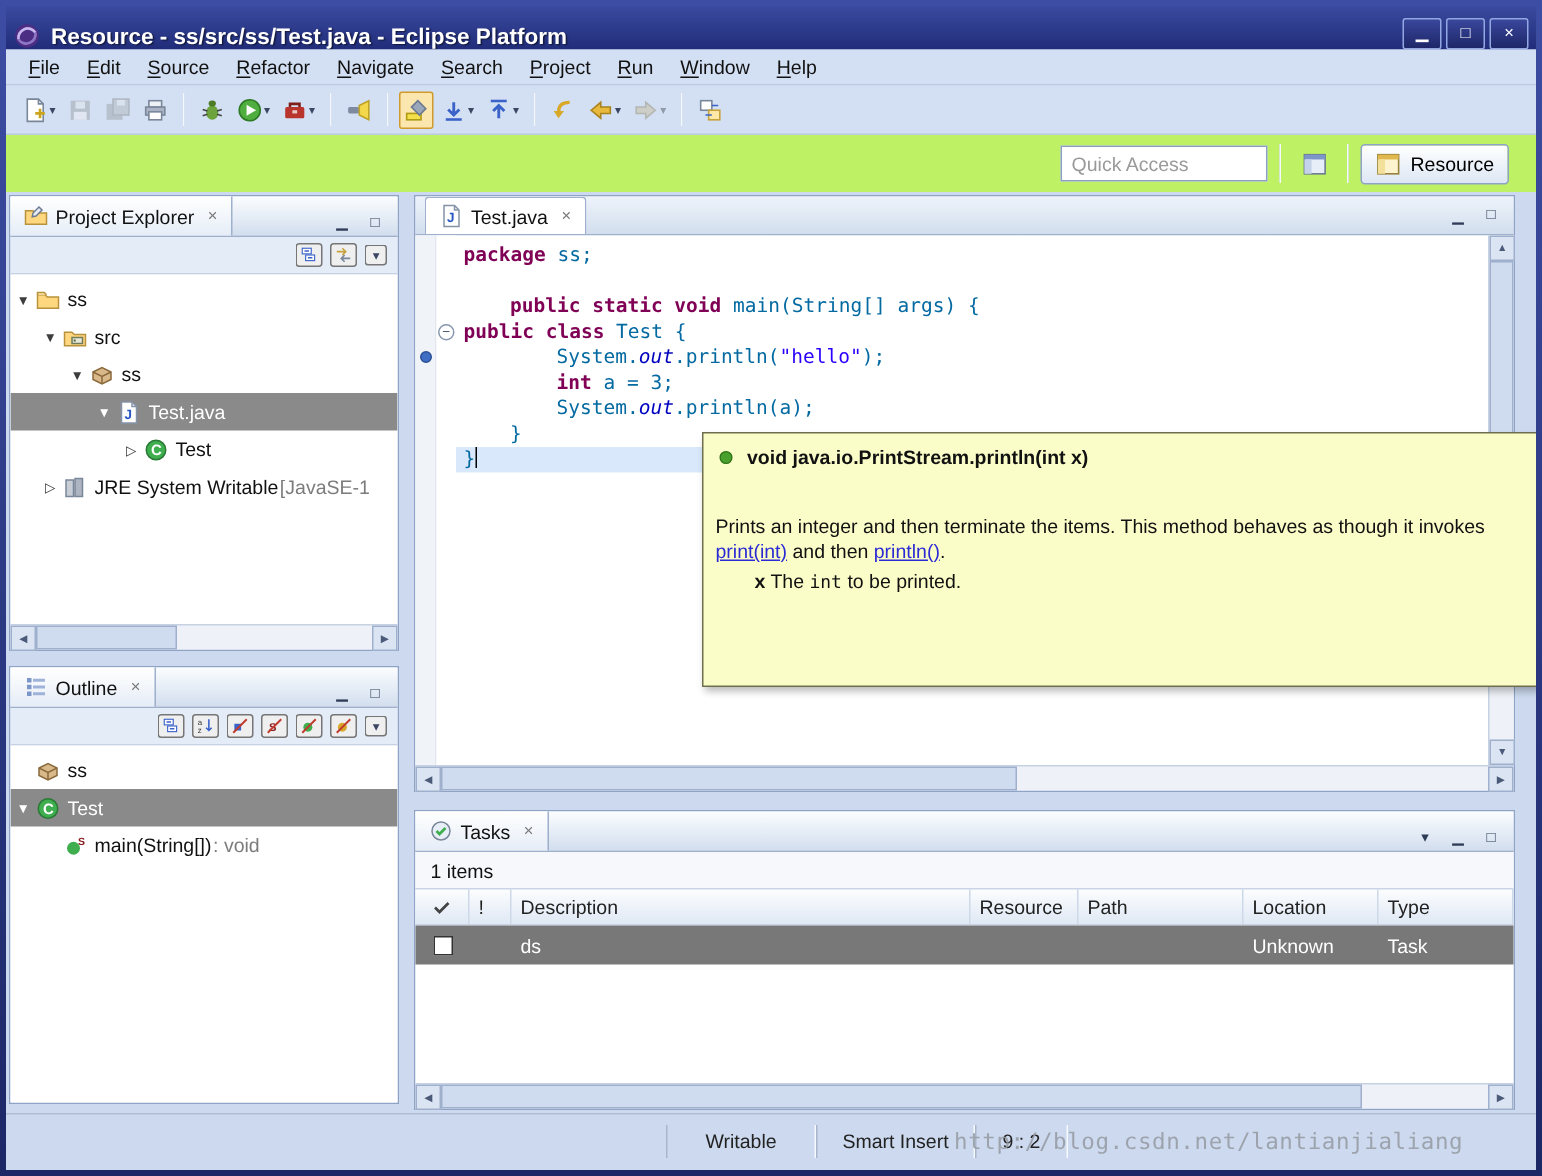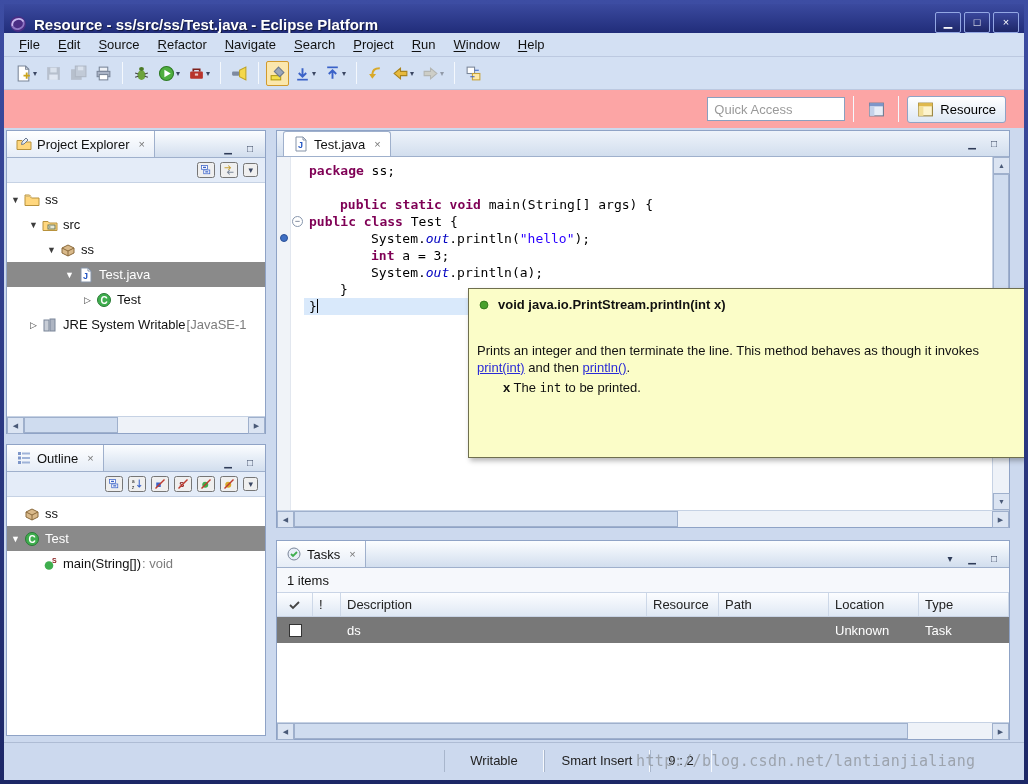--- a/index.html
+++ b/index.html
@@ -22,21 +22,21 @@
 .toolbar{position:absolute;top:53px;left:0;right:0;height:33px;background:#d3e0f3;border-bottom:1px solid #bcc9e0;display:flex;align-items:center;padding-left:8px;gap:2px}
 .tb-btn{height:25px;display:flex;align-items:center;justify-content:center;border:1px solid transparent;border-radius:2px;padding:0 2px;background:transparent}
 .tb-btn.pressed{background:#fbe7ad;border-color:#d19a2d}
 .tb-btn.disabled{opacity:.45;filter:grayscale(.7)}
 .tb-dd{font-size:8px;color:#3a4662;margin-left:1px}
 .tb-sep{width:1px;height:22px;background:#a9b8d2;border-right:1px solid #f4f8fd;margin:0 5px;flex:none}
 .ic{width:17px;height:17px;display:inline-block}
 .ic16{width:16px;height:16px;display:inline-block}
 [data-icon] svg,.ic svg,.ic16 svg,.vt-ic svg{width:100%;height:100%;display:block}
 
-.toolbar2{position:absolute;top:86px;left:0;right:0;height:38px;background:#fca5a5;display:flex;align-items:center;justify-content:flex-end;padding-right:18px;gap:8px}
+.toolbar2{position:absolute;top:86px;left:0;right:0;height:38px;background:#bef264;display:flex;align-items:center;justify-content:flex-end;padding-right:18px;gap:8px}
 .quick-access{width:138px;height:24px;border:1px solid #89a0c0;background:#fff;padding:0 6px;font:13px "Liberation Sans",sans-serif;color:#444}
 .quick-access::placeholder{color:#9a9a9a}
 .tb2-sep{width:1px;height:26px;background:#a9b8d2;border-right:1px solid #f4f8fd}
 .persp-open{width:28px;height:26px;display:flex;align-items:center;justify-content:center;background:transparent;border:1px solid transparent;border-radius:2px}
 .persp-btn{display:flex;align-items:center;gap:6px;height:27px;padding:0 9px;border:1px solid #8fa3c6;border-radius:3px;background:linear-gradient(#ffffff,#dde7f4);font-size:13px}
 .persp-ic{width:17px;height:17px}
 
 
 .view{position:absolute;background:#fff;border:1px solid #8fa3c6}
 .pe{left:2px;top:126px;width:260px;height:304px}
@@ -70,21 +70,21 @@
 .ed-ctrls{margin-left:auto;display:flex;gap:2px;padding-right:5px}
 .ed-body{position:absolute;top:26px;left:0;right:0;bottom:17px;display:flex;background:#fff}
 .annruler{width:14px;background:#f0f3f8;border-right:1px solid #e2e7ef;position:relative;flex:none}
 .foldcol{width:13px;background:#fff;position:relative;flex:none}
 .codearea{flex:1;position:relative;font:13px "DejaVu Sans Mono",monospace;padding-top:5px;overflow:hidden}
 .code-line{height:17px;line-height:17px;white-space:pre;padding-left:5px}
 .code-line.cur{background:#d9e9fb}
 .kw{color:#7f0055;font-weight:bold}
 .str{color:#2a00ff}
 .sf{color:#0000c0;font-style:italic}
-.pl{color:#000000}
+.pl{color:#0369a1}
 .caret{display:inline-block;width:1.5px;height:14px;background:#000;vertical-align:-2px}
 .fold{position:absolute;left:1px;width:11px;height:11px;border:1px solid #8796ad;border-radius:50%;background:#fff;color:#45546e;font-size:9px;line-height:9px;text-align:center}
 .annot{position:absolute;left:3px;width:8px;height:8px;border-radius:50%;background:#3f6fc4;border:1px solid #2a4f96}
 
 
 .vscroll{width:17px;flex:none;background:#eef2f8;border-left:1px solid #c6d2e4;display:flex;flex-direction:column}
 .hscroll{position:absolute;left:0;right:0;bottom:0;height:17px;background:#eef2f8;border-top:1px solid #c6d2e4;display:flex}
 .sb-btn{width:17px;height:17px;flex:none;background:#dbe4f2;border:1px solid #9fb0cc;color:#4a5a78;font-size:7px;display:flex;align-items:center;justify-content:center}
 .sb-track{flex:1;position:relative}
 .sb-thumb{position:absolute;background:#cfdcef;border:1px solid #9fb0cc}
@@ -647,18 +647,18 @@
 
   <div class="hover">
     <div class="hover-header">
       <span class="ic16" style="width:14px;height:14px" data-icon="greendot">
             <svg viewBox="0 0 16 16">
               <circle cx="8" cy="8" r="4.5" fill="#4aa02c" stroke="#2f7317"></circle>
             </svg>
           </span>
       <span>void java.io.PrintStream.println(int x)</span>
     </div>
-    <div class="hover-body"><span>Prints an integer and then terminate the line. This method behaves as though it invokes </span><a href="#">print(int)</a><span> and then </span><a href="#">println()</a><span>.</span></div>
+    <div class="hover-body"><span>Prints an integer and then terminate the items. This method behaves as though it invokes </span><a href="#">print(int)</a><span> and then </span><a href="#">println()</a><span>.</span></div>
     <div class="param-line"><b>x</b><span> The </span><span class="param-code">int</span><span> to be printed.</span></div>
   </div>
 
 </div>
 </div>
 
 </body></html>

